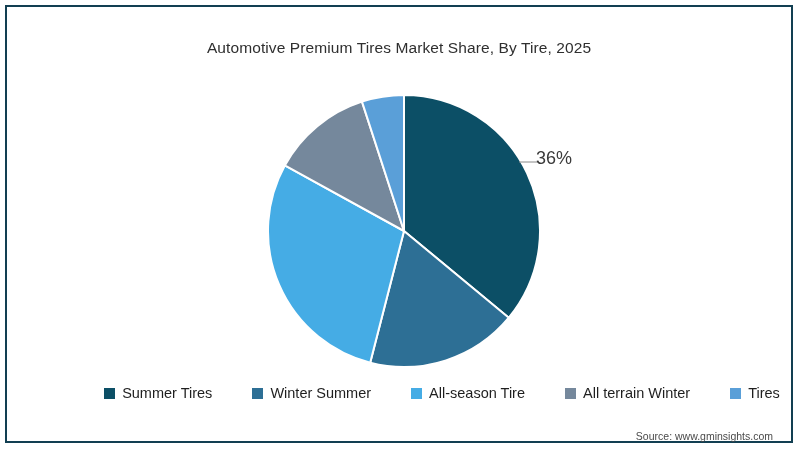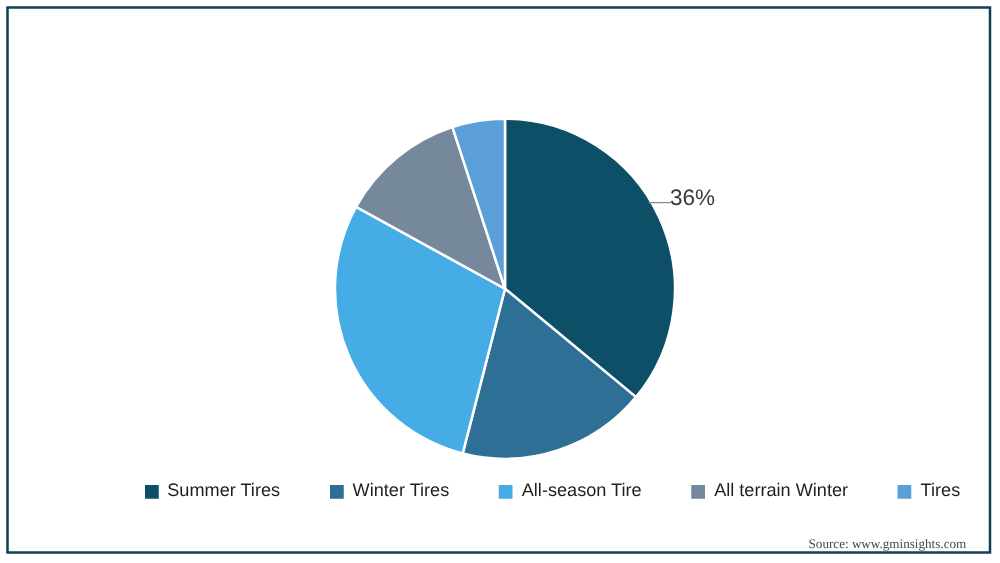--- a/index.html
+++ b/index.html
@@ -84,28 +84,28 @@
     font-size: 14.5px;
     color: #1f1f1f;
   }
   #source-note {
     position: absolute;
     right: 18px;
     top: 423px;
     font-size: 10.5px;
     color: #4a4a4a;
     white-space: nowrap;
-    font-family: Liberation Serif, serif;
   }
 </style>
 </head>
 <body>
 
 <div id="card">
 
+  <div id="chart-title">Automotive Premium Tires Market Share, By Tire, 2025</div>
 
   <div id="pie-wrap">
     <svg id="pie-svg" width="788" height="438" viewBox="0 0 788 438">
       <g id="pie-slices">
           <path d="M 397 224 L 397.00 88.00 A 136 136 0 0 1 501.79 310.69 Z" fill="#0c4f66" stroke="#ffffff" stroke-width="2"></path>
           <path d="M 397 224 L 501.79 310.69 A 136 136 0 0 1 363.18 355.73 Z" fill="#2d6f95" stroke="#ffffff" stroke-width="2"></path>
           <path d="M 397 224 L 363.18 355.73 A 136 136 0 0 1 277.82 158.48 Z" fill="#45ace5" stroke="#ffffff" stroke-width="2"></path>
           <path d="M 397 224 L 277.82 158.48 A 136 136 0 0 1 354.97 94.66 Z" fill="#75889c" stroke="#ffffff" stroke-width="2"></path>
           <path d="M 397 224 L 354.97 94.66 A 136 136 0 0 1 397.00 88.00 Z" fill="#5a9fd8" stroke="#ffffff" stroke-width="2"></path>
         </g>
@@ -115,21 +115,21 @@
 
   <div id="data-label-36">36%</div>
 
   <div id="legend">
       <div class="legend-item">
         <span class="legend-swatch" style="background: rgb(12, 79, 102);"></span>
         <span class="legend-label">Summer Tires</span>
       </div>
       <div class="legend-item">
         <span class="legend-swatch" style="background: rgb(45, 111, 149);"></span>
-        <span class="legend-label">Winter Tires</span>
+        <span class="legend-label">Winter Summer</span>
       </div>
       <div class="legend-item">
         <span class="legend-swatch" style="background: rgb(69, 172, 229);"></span>
         <span class="legend-label">All-season Tire</span>
       </div>
       <div class="legend-item">
         <span class="legend-swatch" style="background: rgb(117, 136, 156);"></span>
         <span class="legend-label">All terrain Winter</span>
       </div>
       <div class="legend-item">

